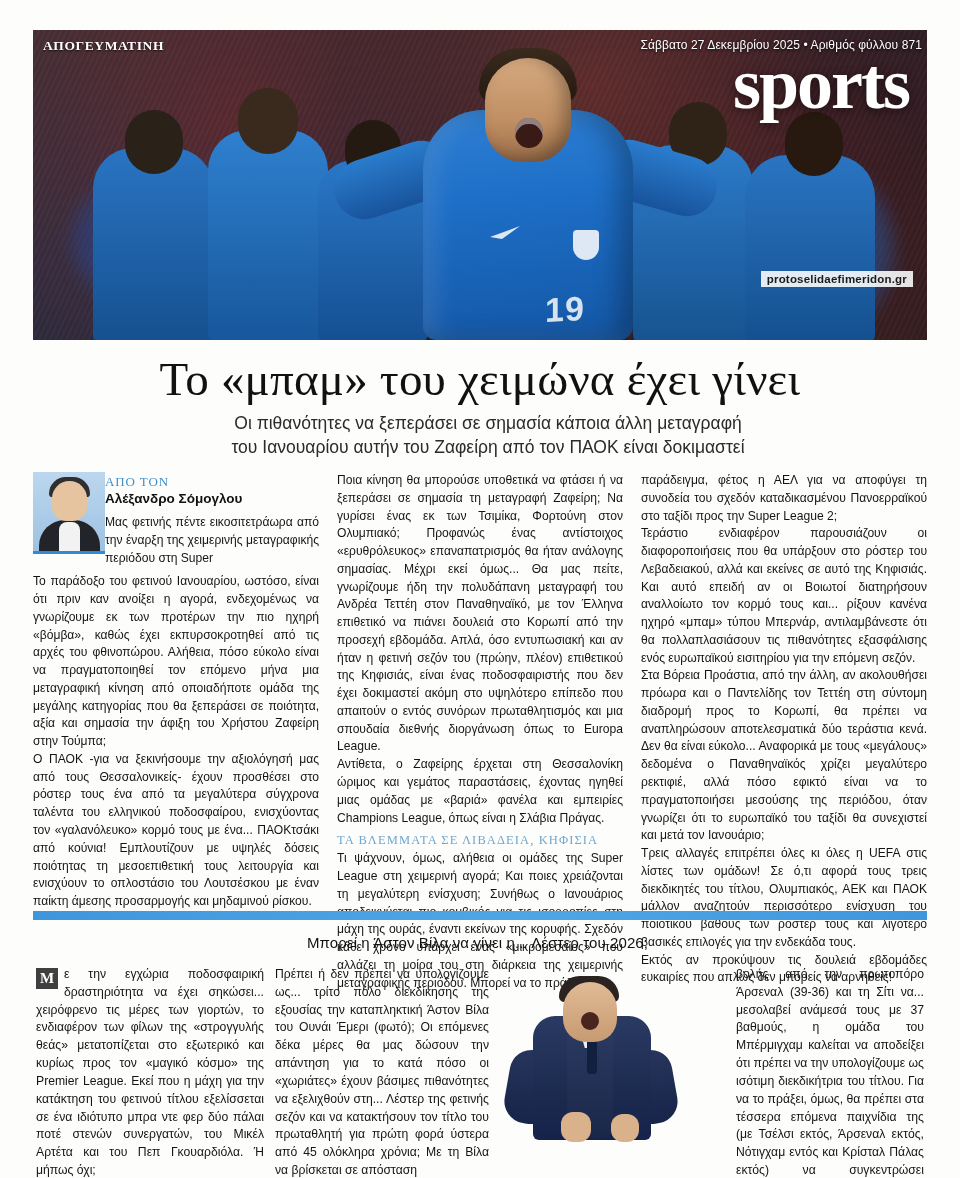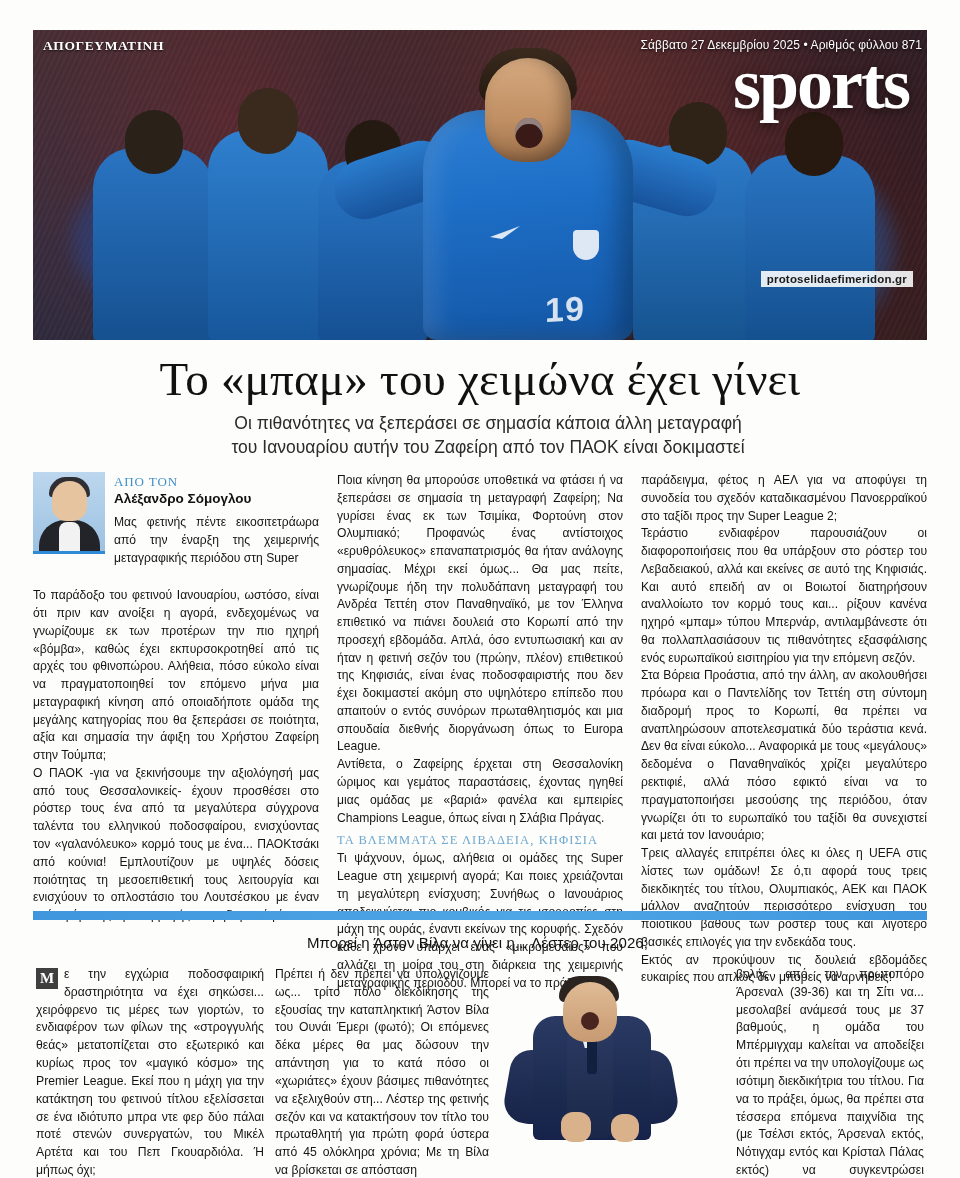--- a/index.html
+++ b/index.html
@@ -160,21 +160,21 @@
     font-family: "Liberation Sans", sans-serif;
     font-size: 12.1px;
     line-height: 1.47;
     text-align: justify;
     color: #141414;
     hyphens: auto;
   }
   .col p + p { margin-top: 0px; }
 
   .byline-wrap {
-    display: flex; gap: 9px; margin-bottom: 20px;
+    display: flex; margin-bottom: 6px;
   }
   .byline-photo {
     width: 72px; height: 82px; flex: 0 0 72px;
     background: linear-gradient(180deg,#bcd7ee 0%, #9dc2e2 100%);
     position: relative; overflow: hidden;
     border-bottom: 3px solid #2f8bd6;
   }
   .byline-photo .bp-head {
     position: absolute; left: 19px; top: 9px; width: 35px; height: 40px;
     background: #e6c49f; border-radius: 18px 18px 15px 15px;

